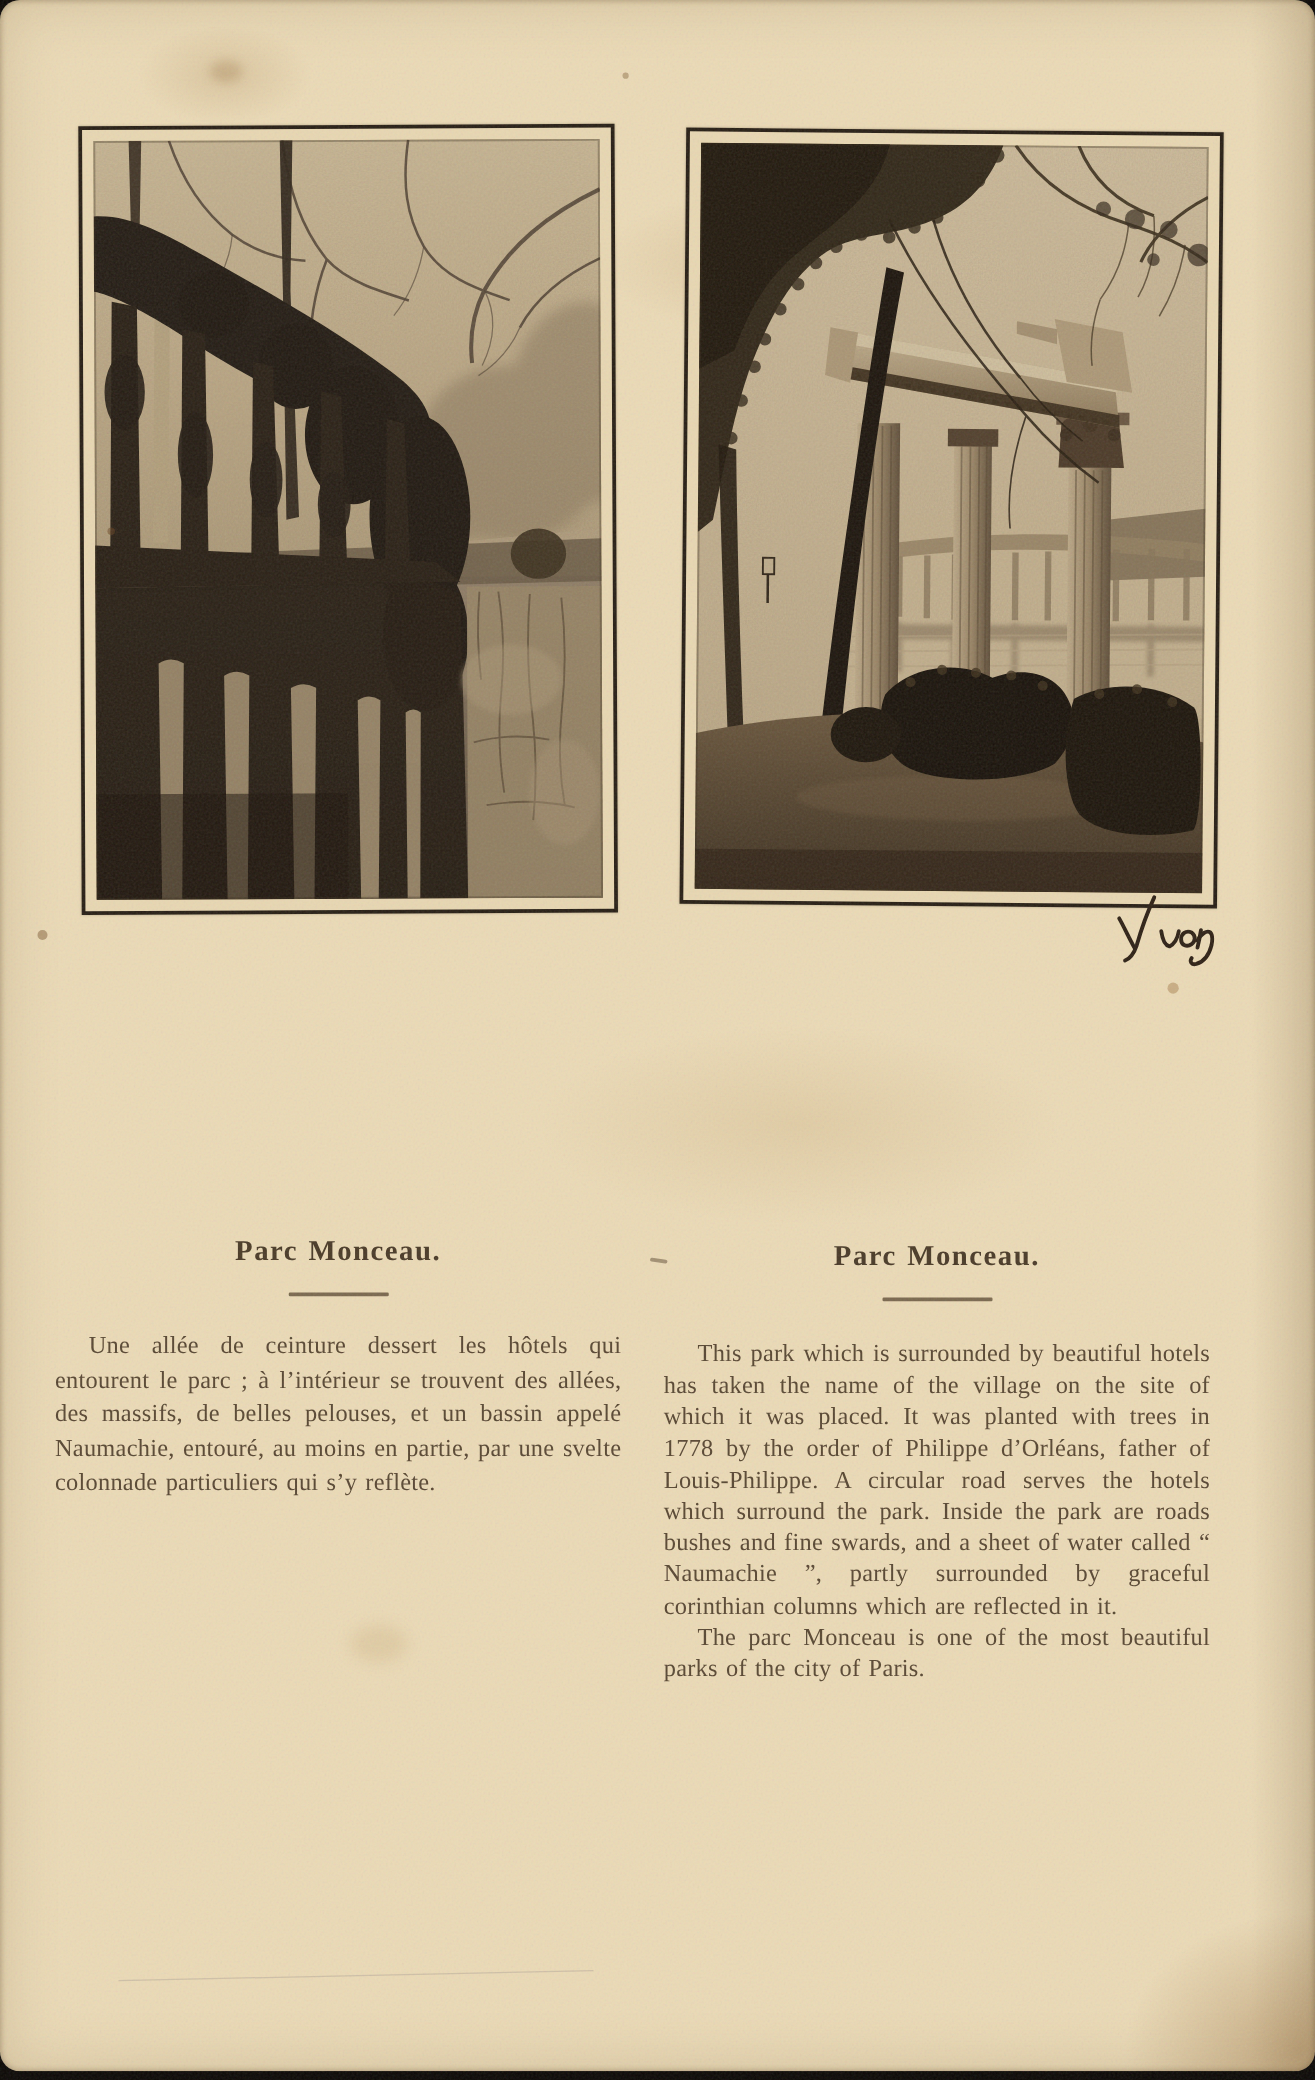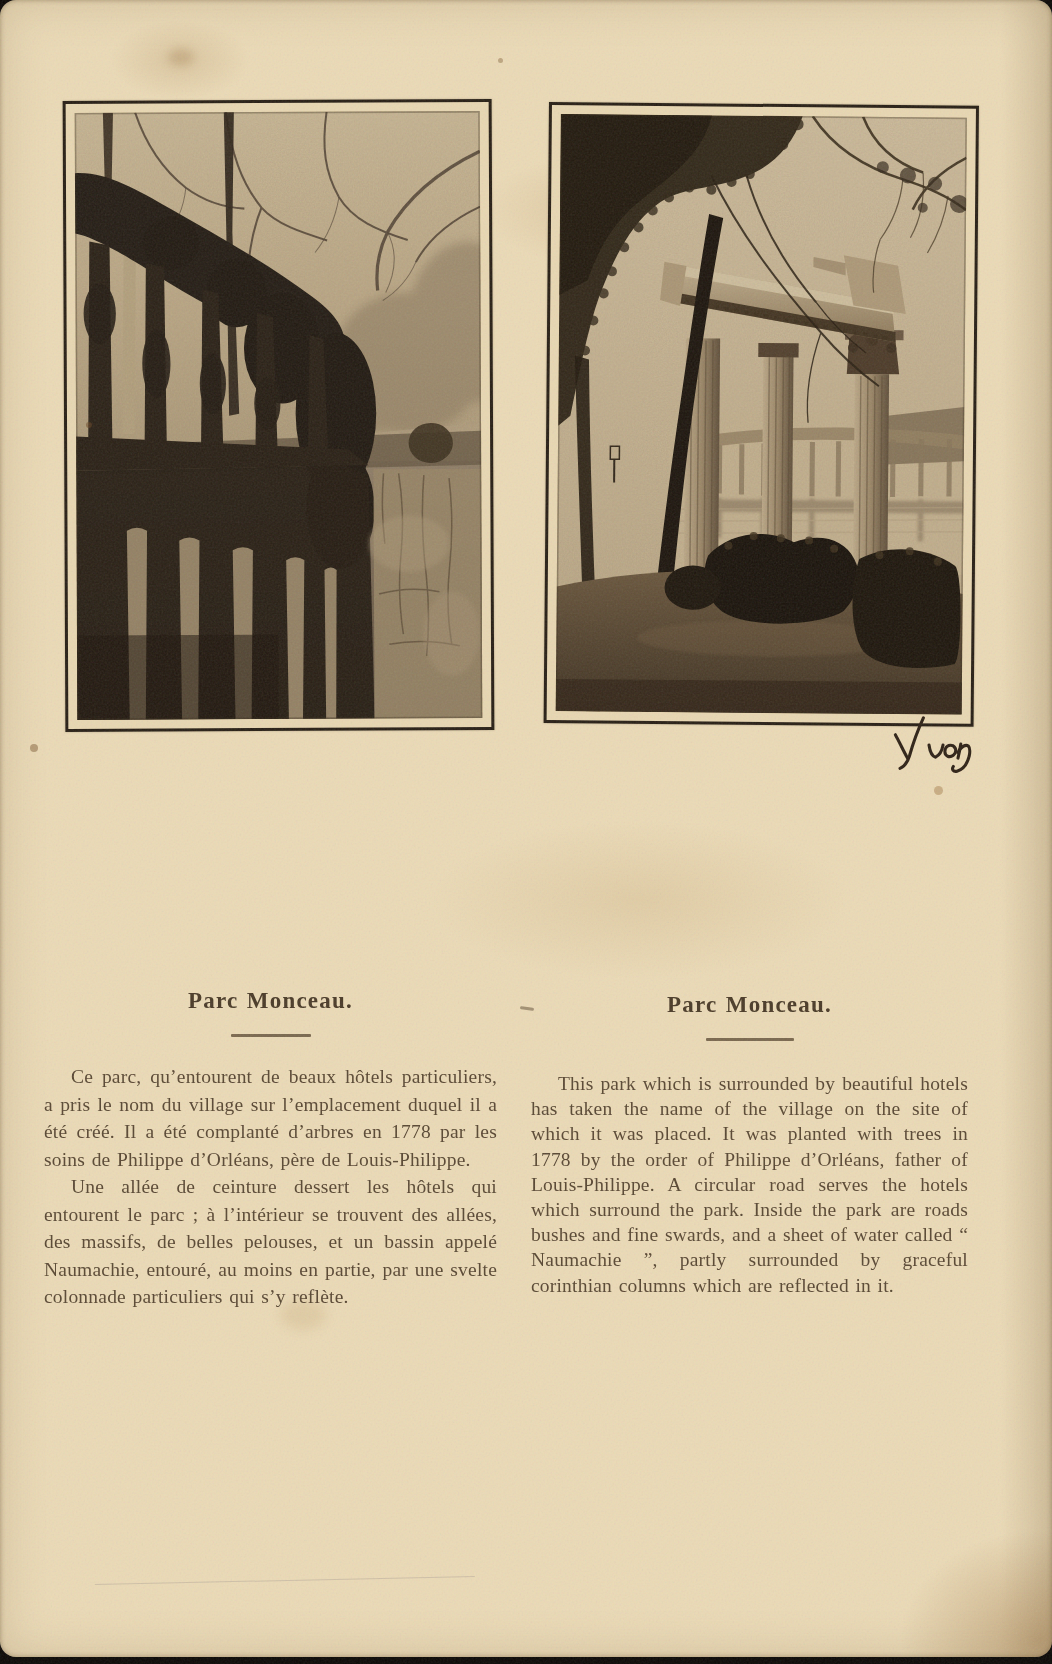--- a/index.html
+++ b/index.html
@@ -331,30 +331,30 @@
       <path d="M46,32 C47,39 49,44 53,45 C57,43 60,38 61,32"></path>
       <path d="M72,33 C67,31 63,34 63,39 C63,44 68,46 72,43 C75,41 76,36 72,33"></path>
       <path d="M80,31 C79,37 78,42 77,46"></path>
       <path d="M77,40 C80,34 85,31 88,33 C90,35 90,39 89,44 C87,52 83,58 76,60 C72,61 70,58 72,55"></path>
     </svg>
 
     <div class="col col-fr">
       <h2>Parc Monceau.</h2>
       <div class="rule"></div>
       <div class="paras">
-        <p>Ce parc, qu’entourent de beaux hôtels particuliers, a pris le nom du village sur l’emplacement duquel il a été créé. Il a été complanté d’arbres en 1778 par les soins de Philippe d’Orléans, père de Louis-Philippe.</p>
         <p>Une allée de ceinture dessert les hôtels qui entourent le parc ; à l’intérieur se trouvent des allées, des massifs, de belles pelouses, et un bassin appelé Naumachie, entouré, au moins en partie, par une svelte colonnade particuliers qui s’y reflète.</p>
       </div>
     </div>
 
     <div class="col col-en">
       <h2>Parc Monceau.</h2>
       <div class="rule"></div>
       <div class="paras">
         <p>This park which is surrounded by beautiful hotels has taken the name of the village on the site of which it was placed. It was planted with trees in 1778 by the order of Philippe d’Orléans, father of Louis-Philippe. A circular road serves the hotels which surround the park. Inside the park are roads bushes and fine swards, and a sheet of water called “ Naumachie ”, partly surrounded by graceful corinthian columns which are reflected in it.</p>
+        <p>The parc Monceau is one of the most beautiful parks of the city of Paris.</p>
       </div>
     </div>
 
     <div class="stray-mark"></div>
     <div class="pencil"></div>
 
     <div class="speck" style="left:86px;top:422px;width:6px;height:6px;background:rgba(105,70,35,.5);"></div>
     <div class="speck" style="left:30px;top:744px;width:8px;height:8px;background:rgba(115,80,40,.45);"></div>
     <div class="speck" style="left:934px;top:786px;width:9px;height:9px;background:rgba(150,105,55,.4);"></div>
     <div class="speck" style="left:498px;top:58px;width:5px;height:5px;background:rgba(120,85,45,.4);"></div>

